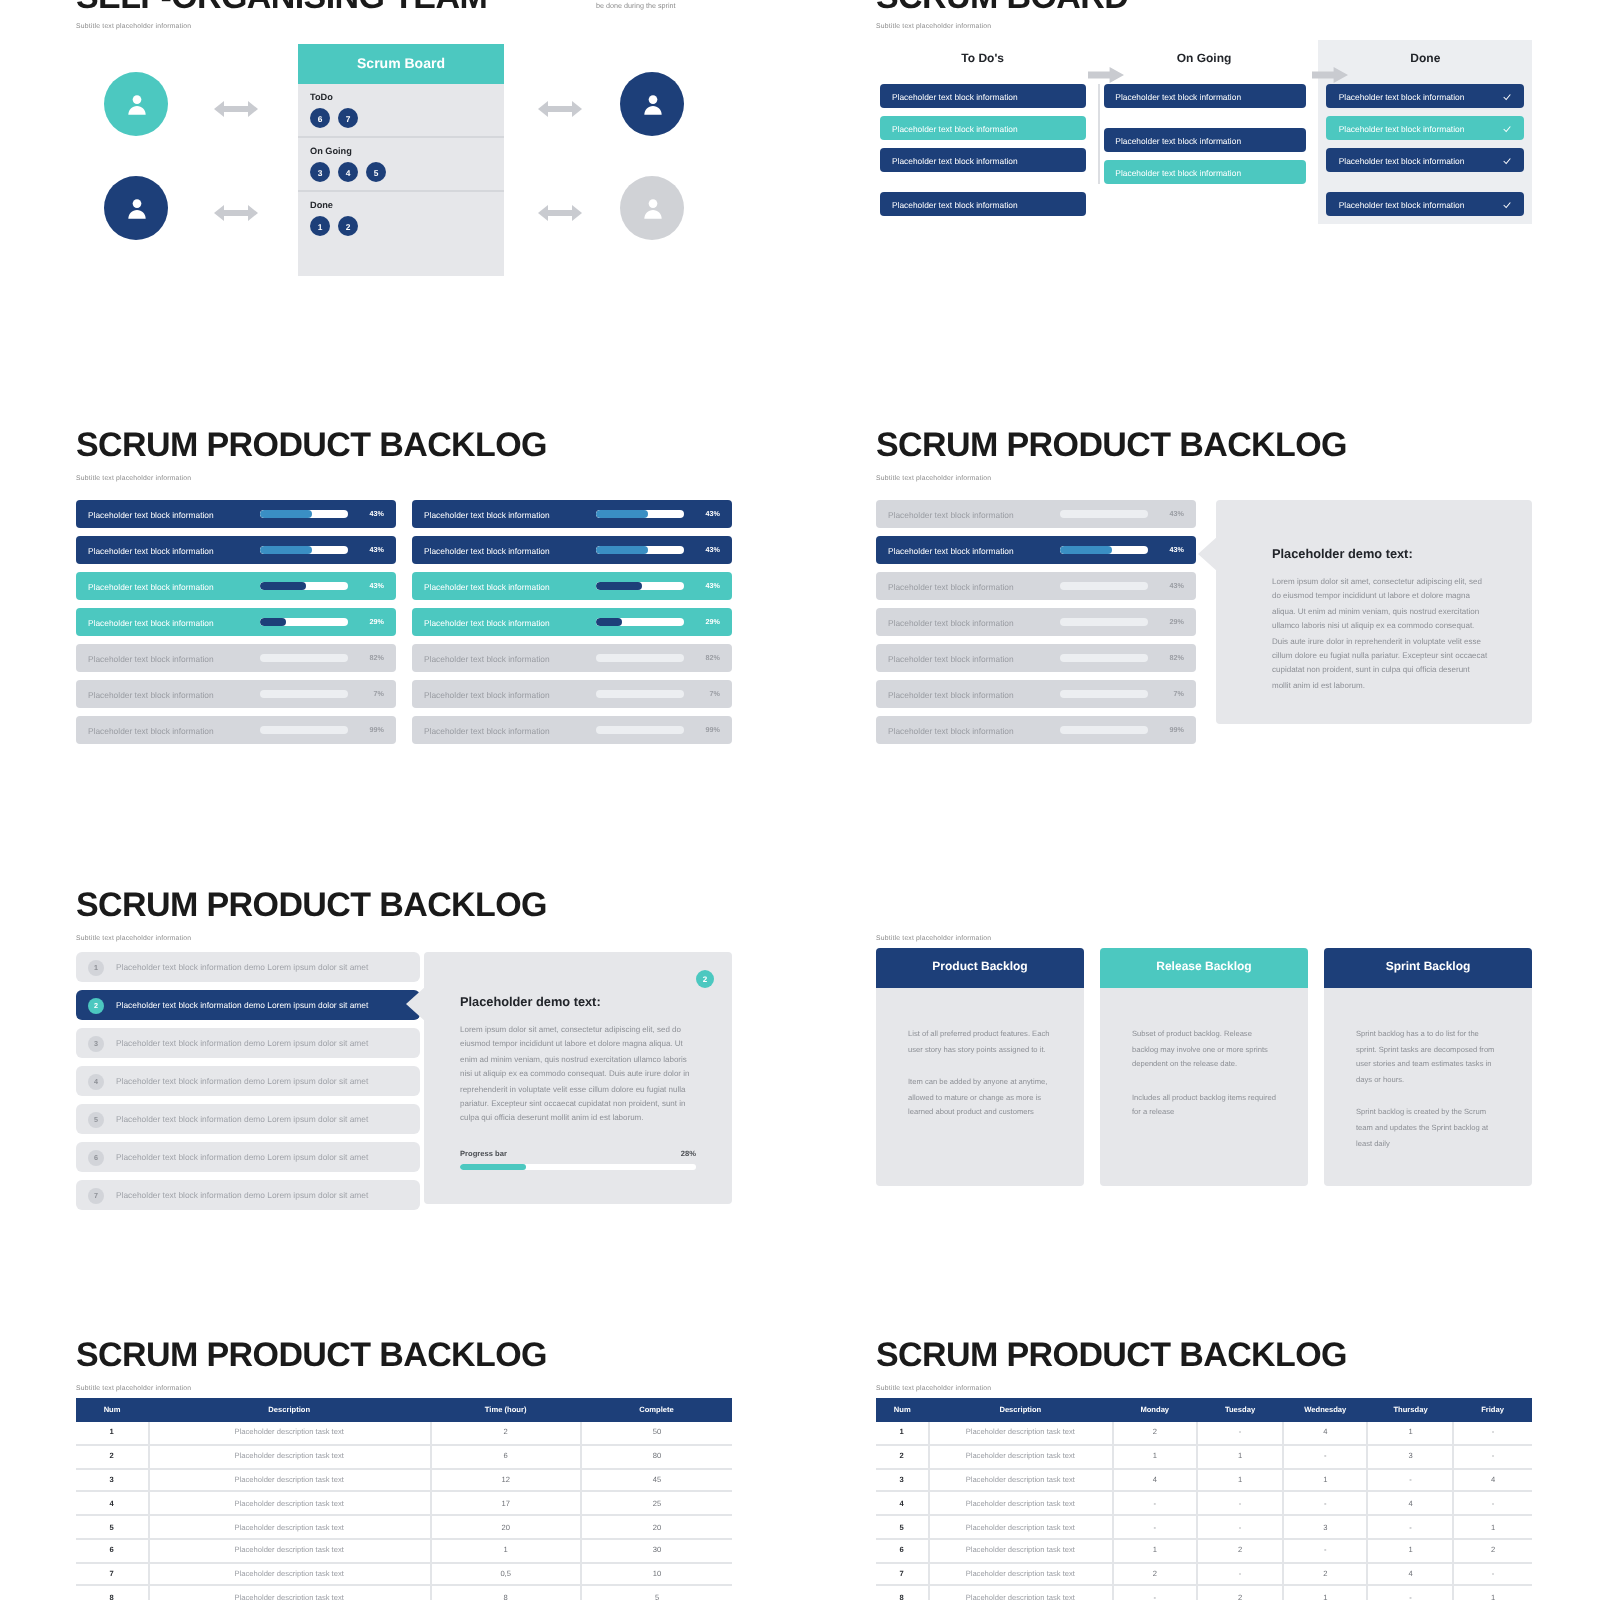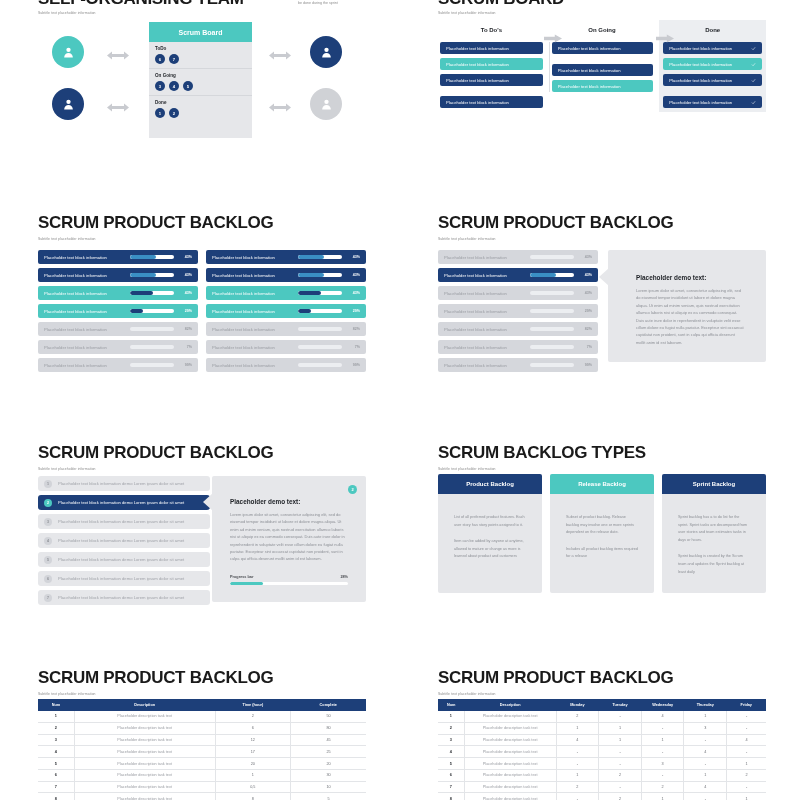--- a/index.html
+++ b/index.html
@@ -522,21 +522,20 @@
       </div>
     </div>
     <div class="circ-badge" style="right:9px; top:9px;">2</div>
   </div>
   <div class="callout-arrow" style="left:203px; top:63px;
        border-top:9px solid transparent; border-bottom:9px solid transparent;
        border-right:10px solid #e6e7ea;"></div>
 </div>
 
 <div class="panel" id="p6">
-  <div class="ttl pos">SCRUM BACKLOG TYPES</div>
   <div class="sub pos">Subtitle text placeholder information</div>
   <div class="type-cards" id="type-cards">
       <div class="tcard">
         <div class="tcard-hd h-navy">Product Backlog</div>
         <div class="tcard-body">
           <p>List of all preferred product features. Each user story has story points assigned to it.</p>
           <p>Item can be added by anyone at anytime, allowed to mature or change as more is learned about product and customers</p>
         </div>
       </div>
       <div class="tcard">

